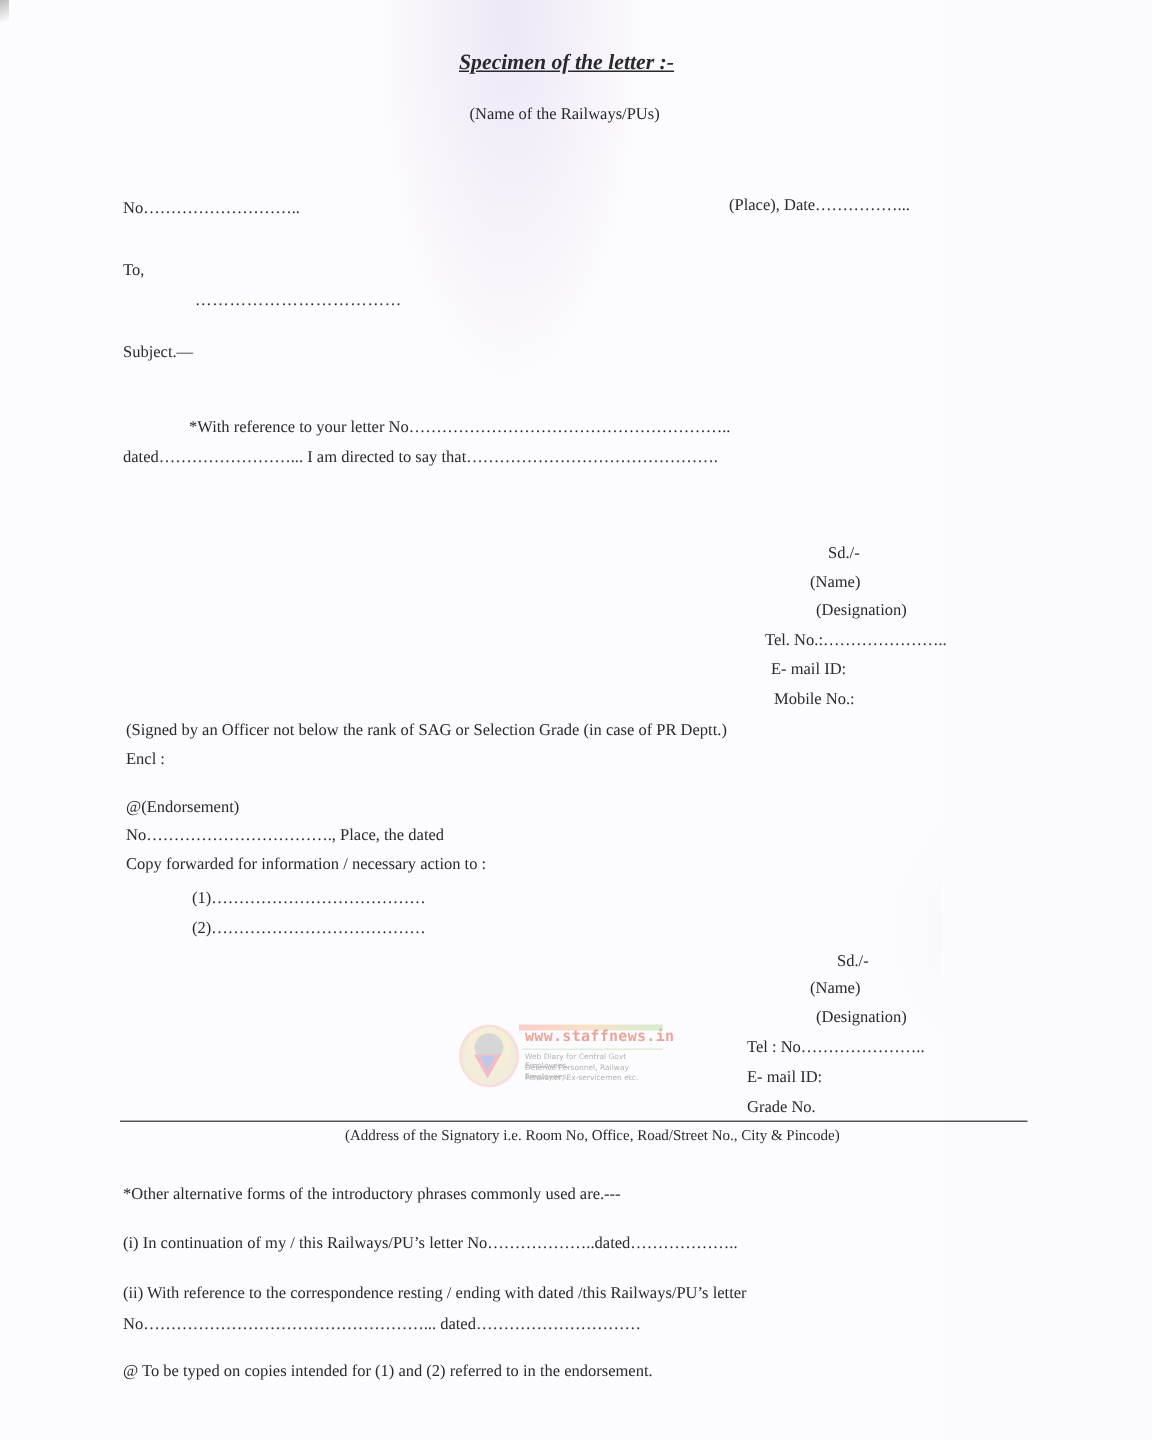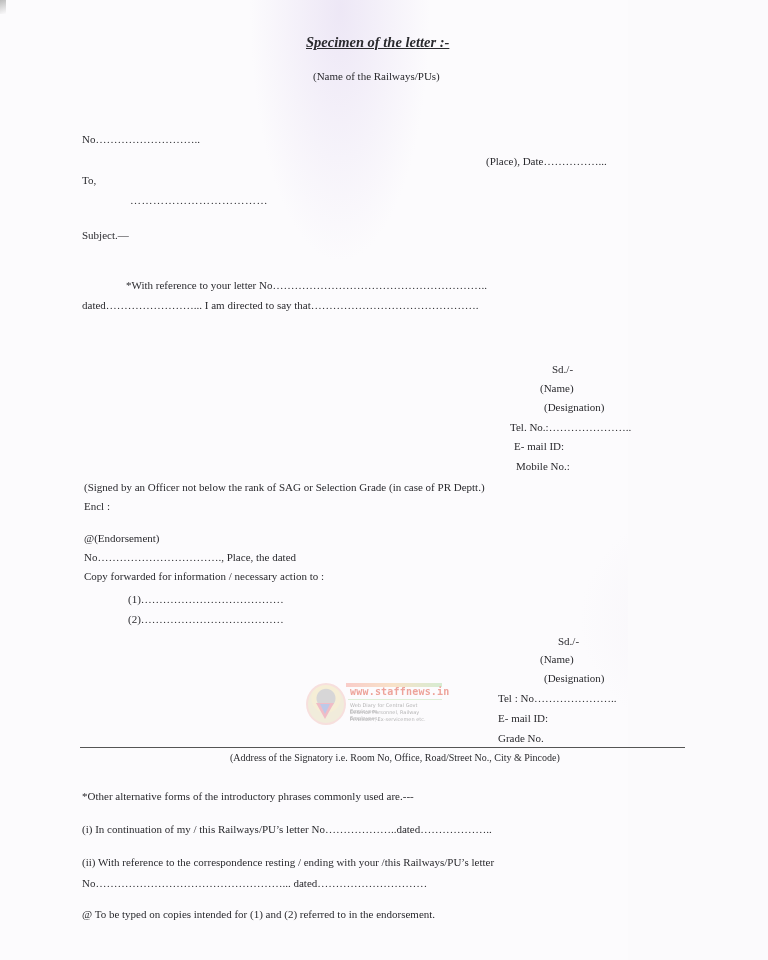--- a/index.html
+++ b/index.html
@@ -108,21 +108,21 @@
 </head>
 <body>
 
 <div class="page">
   <div class="corner-mark"></div>
 
   <div class="abs heading" style="left:306px; top:34px;">Specimen of the letter :-</div>
   <div class="abs t" style="left:313px; top:67px;">(Name of the Railways/PUs)</div>
 
   <div class="abs t" style="left:82px; top:130px;">No………………………..</div>
-  <div class="abs t" style="left:486px; top:128px;margin-top:24px;">(Place), Date……………...</div>
+  <div class="abs t" style="left:486px; top:128px;">(Place), Date……………...</div>
 
   <div class="abs t" style="left:82px; top:171px;">To,</div>
   <div class="abs t" style="left:130px; top:191px; font-size:11px; letter-spacing:0.5px;">………………………………</div>
 
   <div class="abs t" style="left:82px; top:226px;">Subject.—</div>
 
   <div class="abs t" style="left:126px; top:276px;">*With reference to your letter No…………………………………………………..</div>
   <div class="abs t" style="left:82px; top:296px;">dated……………………... I am directed to say that……………………………………….</div>
 
   <div>
@@ -165,18 +165,18 @@
     <div class="wm-line" style="top:28px;">Defence Personnel, Railway Employees,</div>
     <div class="wm-line" style="top:35px;">Pensioner, Ex-servicemen etc.</div>
   </div>
 
   <div class="rule"></div>
   <div class="abs small" style="left:190px; top:752px;padding-left:40px;">(Address of the Signatory i.e. Room No, Office, Road/Street No., City &amp; Pincode)</div>
 
   <div>
     <div class="abs t" style="left:82px; top:787px;">*Other alternative forms of the introductory phrases commonly used are.---</div>
     <div class="abs t" style="left:82px; top:820px;">(i)  In continuation of my / this Railways/PU’s letter No………………..dated………………..</div>
-    <div class="abs t" style="left:82px; top:853px;">(ii)  With reference to the correspondence resting / ending with your /this Railways/PU’s letter</div>
+    <div class="abs t" style="left:82px; top:853px;">(ii)  With reference to the correspondence resting / ending with dated /this Railways/PU’s letter</div>
     <div class="abs t" style="left:82px; top:874px;font-family:Liberation Serif, serif;">No……………………………………………... dated…………………………</div>
   </div>
 
   <div class="abs t" style="left:82px; top:905px;">@ To be typed on copies intended for (1) and (2) referred to in the endorsement.</div>
 </div>
 
 </body></html>

